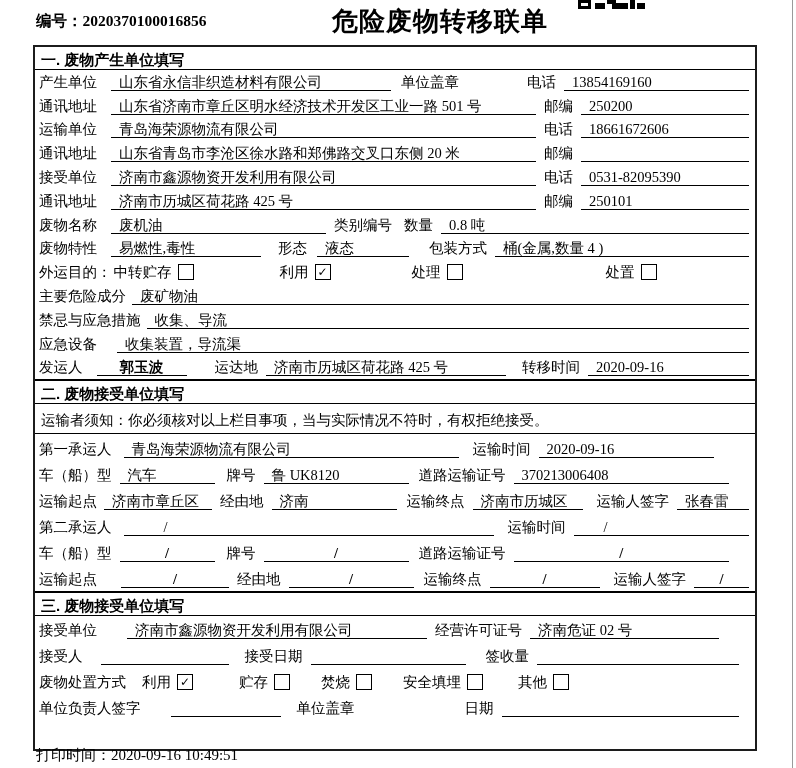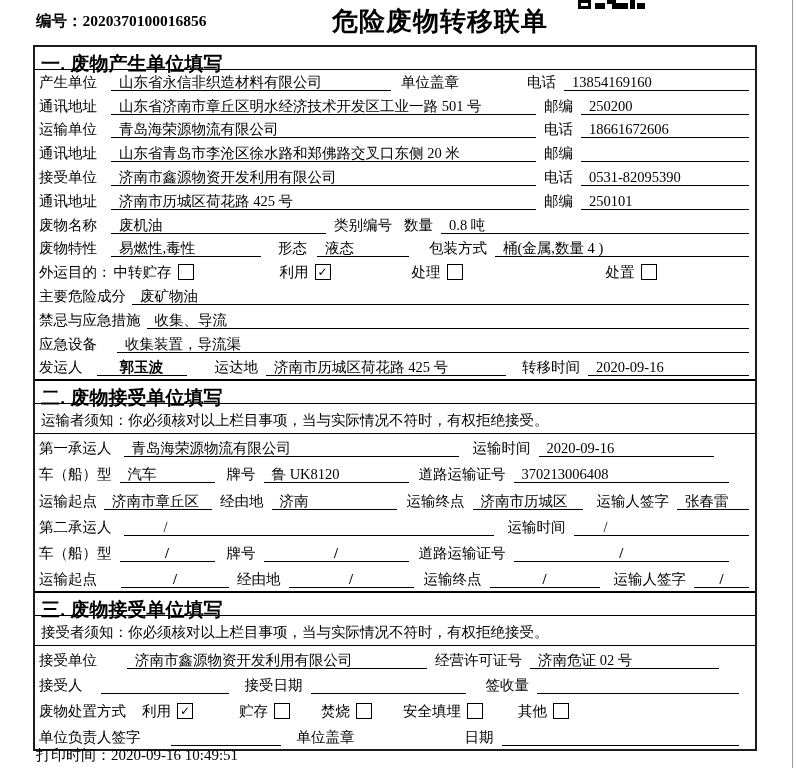--- a/index.html
+++ b/index.html
@@ -19,21 +19,21 @@
   .qr .q1 { left:0;  top:0; width:13px; height:9px; background:transparent; border:3px solid #000; box-sizing:border-box; }
   .qr .q2 { left:17px; top:3px; width:10px; height:6px; }
   .qr .q3 { left:29px; top:0;   width:9px;  height:4px; }
   .qr .q4 { left:34px; top:3px; width:16px; height:6px; }
   .qr .q5 { left:52px; top:0;   width:5px;  height:9px; }
   .qr .q6 { left:59px; top:3px; width:8px;  height:6px; }
 
   
   .sheet { position:absolute; left:33px; top:45px; width:724px; height:706px;
            border:2px solid #1c1c1c; box-sizing:border-box; display:flex; flex-direction:column; background:#fff; }
-  .sec-hdr { font-family:"Liberation Sans",sans-serif; font-weight:bold; font-size:19px;
+  .sec-hdr { font-family:"Liberation Sans",sans-serif; font-weight:bold; font-size:15px;
              padding:4px 6px 2px 6px; border-bottom:1.5px solid #000; height:23px; box-sizing:border-box; }
   .sec-top { border-top:2px solid #000; height:25px; }
   .notice  { font-size:14.5px; padding:7px 6px 0 6px; border-bottom:1.5px solid #000; height:30px; box-sizing:border-box; }
 
   .row { display:flex; align-items:flex-end; font-size:14.5px; padding:0 6px 3px 4px; box-sizing:border-box; }
   .sec1 .row { height:23.8px; }
   .sec2 .row { height:26.2px; }
   .sec3 .row { height:25.8px; }
 
   .lbl { white-space:nowrap; line-height:18px; }
@@ -228,21 +228,20 @@
       <span class="lbl" style="margin-left:8px">经由地</span>
       <span class="u c" style="width:125px;margin-left:8px">/</span>
       <span class="lbl" style="margin-left:10px">运输终点</span>
       <span class="u c" style="width:110px;margin-left:8px">/</span>
       <span class="lbl" style="margin-left:14px">运输人签字</span>
       <span class="u grow c" style="margin-left:8px">/</span>
     </div>
   </div>
 
   <div class="sec-hdr sec-top">三. 废物接受单位填写</div>
-  <div class="notice">接受者须知：你必须核对以上栏目事项，当与实际情况不符时，有权拒绝接受。</div>
   <div class="sec3">
 
     <div class="row">
       <span class="lbl">接受单位</span>
       <span class="u" style="width:300px;margin-left:30px">济南市鑫源物资开发利用有限公司</span>
       <span class="lbl" style="margin-left:8px">经营许可证号</span>
       <span class="u grow" style="margin-left:8px;margin-right:30px">济南危证 02 号</span>
     </div>
 
     <div class="row">

